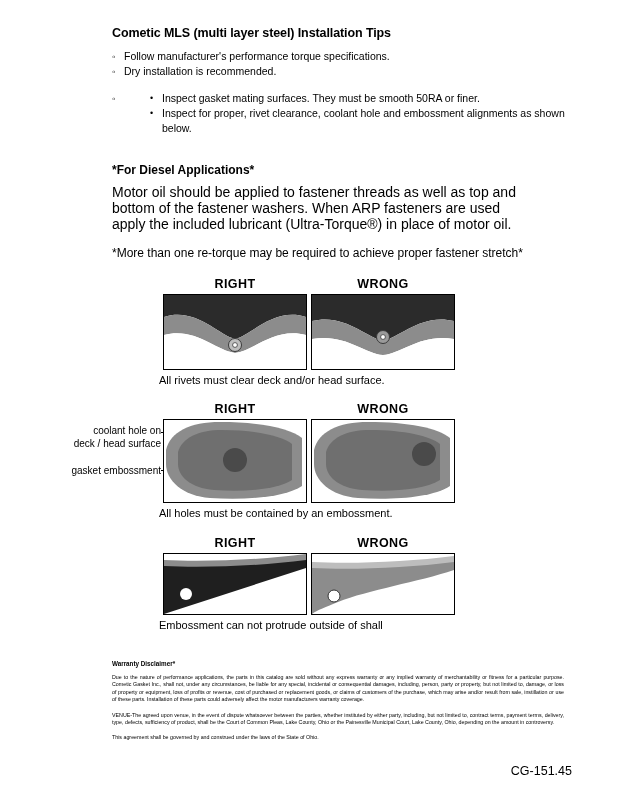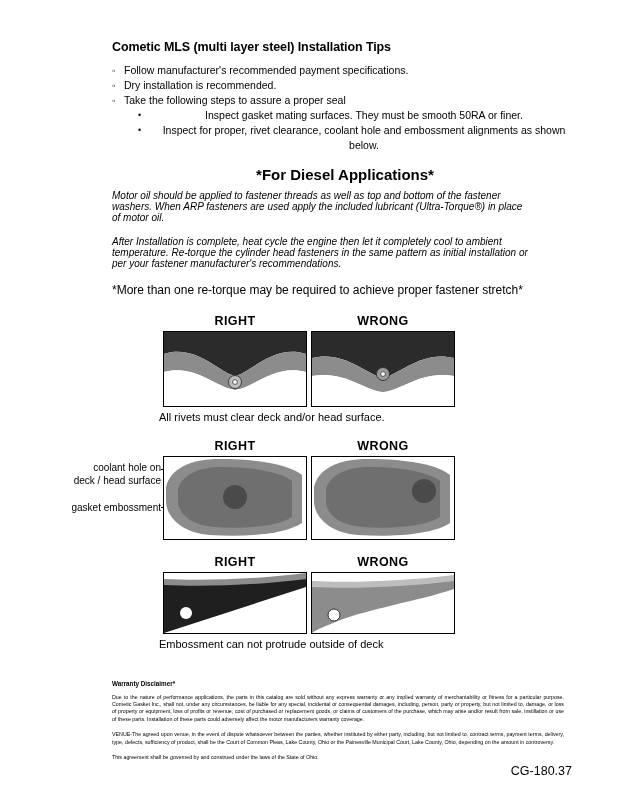--- a/index.html
+++ b/index.html
@@ -13,21 +13,21 @@
     font-family: "Liberation Sans", sans-serif;
     color: #000000;
     position: relative;
     overflow: hidden;
   }
   .page {
     position: relative;
     width: 618px;
     height: 800px;
     box-sizing: border-box;
-    padding: 40px 40px 10px 40px;
+    padding: 26px 40px 10px 40px;
   }
   h1.title {
     font-size: 12.5px;
     font-weight: bold;
     margin: 0 0 9px 72px;
     letter-spacing: -0.1px;
   }
   ul.bullets {
     list-style: none;
     margin: 0 0 0 72px;
@@ -41,49 +41,46 @@
   }
   ul.bullets > li::before {
     content: "\25E6";
     position: absolute;
     left: 0;
     top: 0;
     font-size: 10px;
   }
   ul.sub {
     list-style: none;
-    margin: 0;
+    margin: 12px;
     padding: 0 0 0 14px;
-    text-align: center;
   }
   ul.sub > li {
     font-size: 10.5px;
     line-height: 15px;
     position: relative;
     padding-left: 12px;
   }
   ul.sub > li::before {
     content: "\2022";
     position: absolute;
     left: 0;
     top: 0;
     font-size: 9px;
   }
   h2.subtitle {
-    font-size: 15px;
+    font-size: 12px;
     font-weight: bold;
-    margin: 13px 0 7px 72px;
-    text-align: center;
+    margin: 27px 0 7px 72px;
   }
   p.body {
-    font-size: 10px;
-    line-height: 11px;
+    font-size: 14px;
+    line-height: 16px;
     margin: 0 0 0 72px;
     max-width: 420px;
-    font-style: italic;
   }
   p.body + p.body {
     margin-top: 13px;
   }
   p.note {
     font-size: 12px;
     line-height: 14.5px;
     margin: 14px 0 0 72px;
   }
 
@@ -177,34 +174,32 @@
   }
 </style>
 </head>
 <body>
 
 <div class="page">
 
   <h1 class="title">Cometic MLS (multi layer steel) Installation Tips</h1>
 
   <ul class="bullets">
-    <li>Follow manufacturer's recommended payment specifications.</li>
+    <li>Follow manufacturer's performance torque specifications.</li>
     <li>Dry installation is recommended.</li>
     <li>
-      <span>Take the following steps to assure a proper seal</span>
       <ul class="sub">
         <li>Inspect gasket mating surfaces.  They must be smooth 50RA or finer.</li>
         <li>Inspect for proper, rivet clearance, coolant hole and embossment alignments as shown below.</li>
       </ul>
     </li>
   </ul>
 
   <h2 class="subtitle">*For Diesel Applications*</h2>
   <p class="body">Motor oil should be applied to fastener threads as well as top and bottom of the fastener washers. When ARP fasteners are used apply the included lubricant (Ultra-Torque®) in place of motor oil.</p>
-  <p class="body">After Installation is complete, heat cycle the engine then let it completely cool to ambient temperature. Re-torque the cylinder head fasteners in the same pattern as initial installation or per your fastener manufacturer's recommendations.</p>
   <p class="note">*More than one re-torque may be required to achieve proper fastener stretch*</p>
 
   <div class="figures">
 
     <div class="fig-block">
       <div class="fig-row">
         <div class="fig-col">
           <div class="fig-label">RIGHT</div>
           <div class="fig-img">
             <svg width="142" height="74" viewBox="0 0 142 74">
@@ -268,20 +263,23 @@
             <svg width="142" height="82" viewBox="0 0 142 82">
               <rect x="0" y="0" width="142" height="82" fill="#ffffff"></rect>
               <path d="M2,30 C6,12 26,2 56,2 C96,2 126,8 138,18 L138,66 C120,78 80,80 46,78 C18,76 2,60 2,44 Z" fill="#8c8c8c"></path>
               <path d="M14,32 C18,18 34,10 58,10 C92,10 118,16 128,24 L128,60 C112,70 80,72 50,70 C26,68 14,56 14,44 Z" fill="#6f6f6f"></path>
               <circle cx="112" cy="34" r="12" fill="#4a4a4a"></circle>
               <path d="M0,0 L142,0 L142,8 C120,2 96,0 56,0 Z" fill="#ffffff"></path>
             </svg>
           </div>
         </div>
       </div>
+      <div class="caption-wrap">
+        <div class="fig-caption">All holes must be contained by an embossment.</div>
+      </div>
     </div>
 
     <div class="block-gap"></div>
 
     <div class="fig-block">
       <div class="fig-row">
         <div class="fig-col">
           <div class="fig-label">RIGHT</div>
           <div class="fig-img short">
             <svg width="142" height="60" viewBox="0 0 142 60">
@@ -299,29 +297,29 @@
             <svg width="142" height="60" viewBox="0 0 142 60">
               <rect x="0" y="0" width="142" height="60" fill="#ffffff"></rect>
               <path d="M0,8 C40,10 96,8 142,2 L142,12 C104,24 54,32 24,44 C12,49 4,54 0,60 Z" fill="#bdbdbd"></path>
               <path d="M0,14 C40,16 96,14 142,8 L142,16 C106,28 56,36 26,48 C14,53 5,56 0,60 Z" fill="#8c8c8c"></path>
               <circle cx="22" cy="42" r="6" fill="#ffffff" stroke="#333" stroke-width="1"></circle>
             </svg>
           </div>
         </div>
       </div>
       <div class="caption-wrap">
-        <div class="fig-caption">Embossment can not protrude outside of deck</div>
+        <div class="fig-caption">Embossment can not protrude outside of shall</div>
       </div>
     </div>
 
   </div>
 
   <div class="warranty">
     <h3>Warranty Disclaimer*</h3>
     <p>Due to the nature of performance applications, the parts in this catalog are sold without any express warranty or any implied warranty of merchantability or fitness for a particular purpose.  Cometic Gasket Inc., shall not, under any circumstances, be liable for any special, incidental or consequential damages, including, person, party or property, but not limited to, damage, or loss of property or equipment, loss of profits or revenue, cost of purchased or replacement goods, or claims of customers of the purchase, which may arise and/or result from sale, instillation or use of these parts.  Installation of these parts could adversely affect the motor manufacturers warranty coverage.</p>
     <p>VENUE-The agreed upon venue, in the event of dispute whatsoever between the parties, whether instituted by either party, including, but not limited to, contract terms, payment terms, delivery, type, defects, sufficiency of product, shall be the Court of Common Pleas, Lake County, Ohio or the Painesville Municipal Court, Lake County, Ohio, depending on the amount in controversy.</p>
     <p>This agreement shall be governed by and construed under the laws of the State of Ohio.</p>
 
   </div>
 
-  <div class="docnum">CG-180.37</div>
+  <div class="docnum">CG-151.45</div>
 
 </div>
 
 </body></html>

